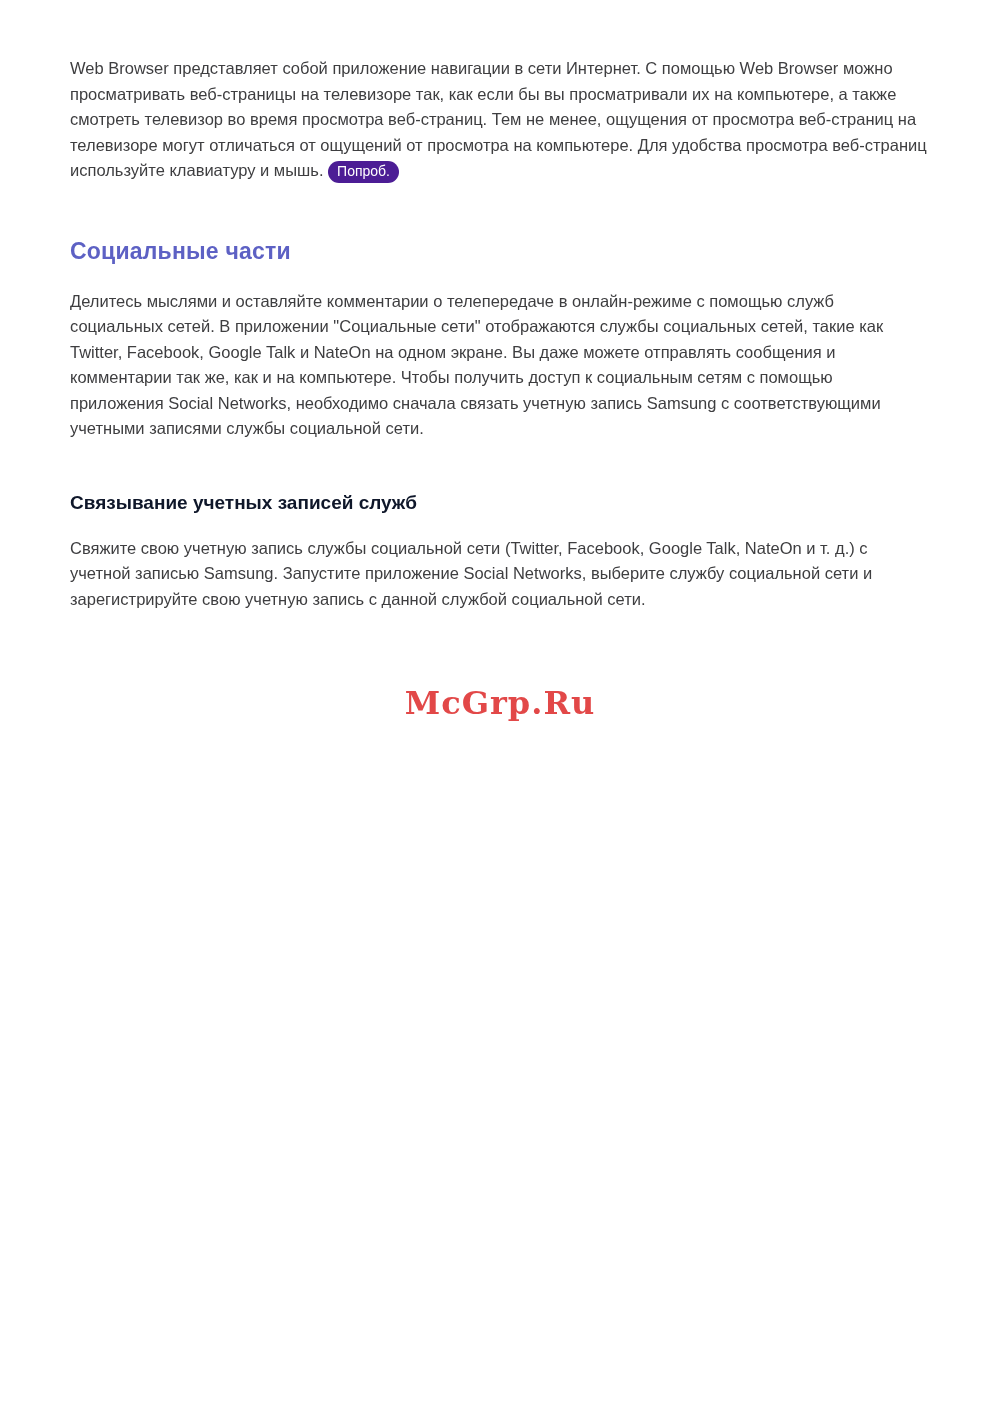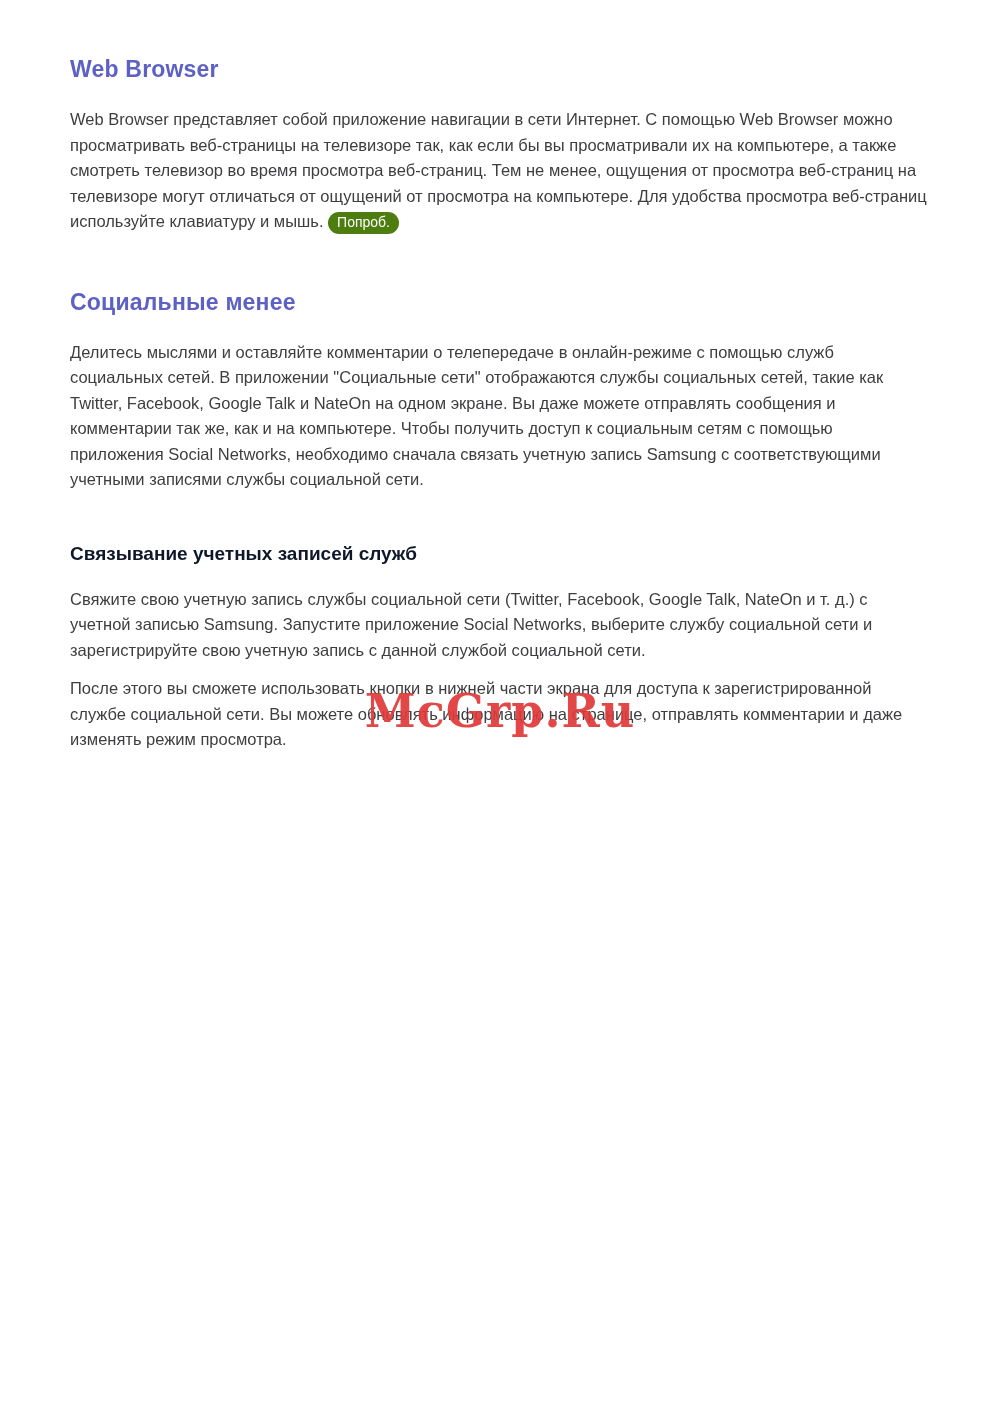--- a/index.html
+++ b/index.html
@@ -34,61 +34,59 @@
     margin: 50px 0 22px 0;
   }
   p.body-text {
     font-size: 16.5px;
     line-height: 25.5px;
     margin: 0 0 13px 0;
     max-width: 862px;
   }
   .badge {
     display: inline-block;
-    background: #4d7c0f;
+    background: #4c1d95;
     color: #ffffff;
     font-size: 14px;
     line-height: 19px;
     padding: 1px 9px 2px 9px;
     border-radius: 11px;
     vertical-align: baseline;
     white-space: nowrap;
     cursor: pointer;
   }
   .watermark {
     position: absolute;
     left: 50%;
     top: 684px;
     transform: translateX(-50%);
     color: rgba(224, 56, 56, 0.92);
     font-family: "DejaVu Serif", serif;
-    font-size: 46px;
+    font-size: 32px;
     font-weight: bold;
     letter-spacing: 1px;
     pointer-events: none;
     white-space: nowrap;
   }
 </style>
 </head>
 <body>
 
 <div class="page">
 
-  <h1 class="section-title">Web Browser</h1>
 
   <p class="body-text"><span>Web Browser представляет собой приложение навигации в сети Интернет. С помощью Web Browser можно просматривать веб-страницы на телевизоре так, как если бы вы просматривали их на компьютере, а также смотреть телевизор во время просмотра веб-страниц. Тем не менее, ощущения от просмотра веб-страниц на телевизоре могут отличаться от ощущений от просмотра на компьютере. Для удобства просмотра веб-страниц используйте клавиатуру и мышь.</span>
     <span class="badge">Попроб.</span>
   </p>
 
-  <h1 class="section-title spaced">Социальные менее</h1>
+  <h1 class="section-title spaced">Социальные части</h1>
 
   <p class="body-text">Делитесь мыслями и оставляйте комментарии о телепередаче в онлайн-режиме с помощью служб социальных сетей. В приложении "Социальные сети" отображаются службы социальных сетей, такие как Twitter, Facebook, Google Talk и NateOn на одном экране. Вы даже можете отправлять сообщения и комментарии так же, как и на компьютере. Чтобы получить доступ к социальным сетям с помощью приложения Social Networks, необходимо сначала связать учетную запись Samsung с соответствующими учетными записями службы социальной сети.</p>
 
 
   <h2 class="sub-title">Связывание учетных записей служб</h2>
 
   <p class="body-text">Свяжите свою учетную запись службы социальной сети (Twitter, Facebook, Google Talk, NateOn и т. д.) с учетной записью Samsung. Запустите приложение Social Networks, выберите службу социальной сети и зарегистрируйте свою учетную запись с данной службой социальной сети.</p>
 
-  <p class="body-text">После этого вы сможете использовать кнопки в нижней части экрана для доступа к зарегистрированной службе социальной сети. Вы можете обновлять информацию на странице, отправлять комментарии и даже изменять режим просмотра.</p>
 
 </div>
 
 <div class="watermark">McGrp.Ru</div>
 
 </body></html>

